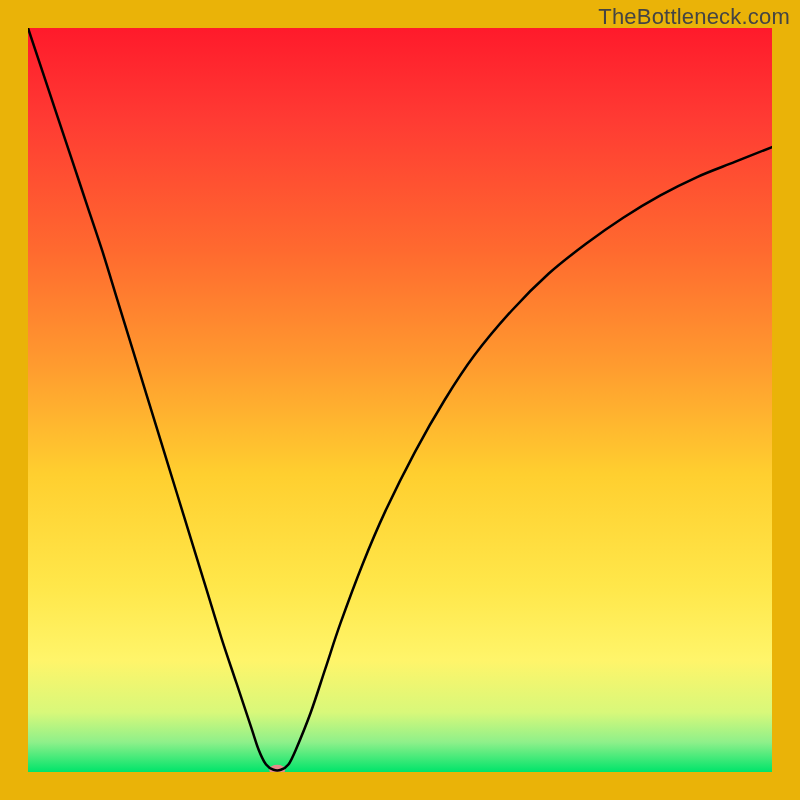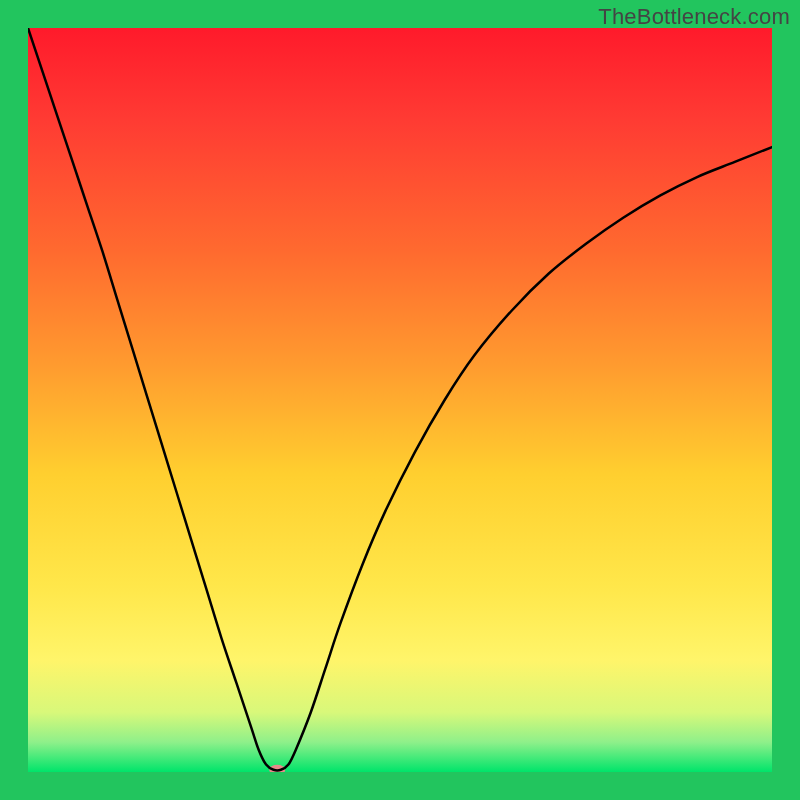--- a/index.html
+++ b/index.html
@@ -10,21 +10,21 @@
     background: #000;
     overflow: hidden;
     font-family: Arial, Helvetica, sans-serif;
   }
   .frame {
     position: absolute;
     top: 0;
     left: 0;
     width: 800px;
     height: 800px;
-    background: #22c55e;
+    background: #eab308;
   }
   .plot-area {
     position: absolute;
     top: 28px;
     left: 28px;
     width: 744px;
     height: 744px;
     overflow: hidden;
   }
   .watermark {

